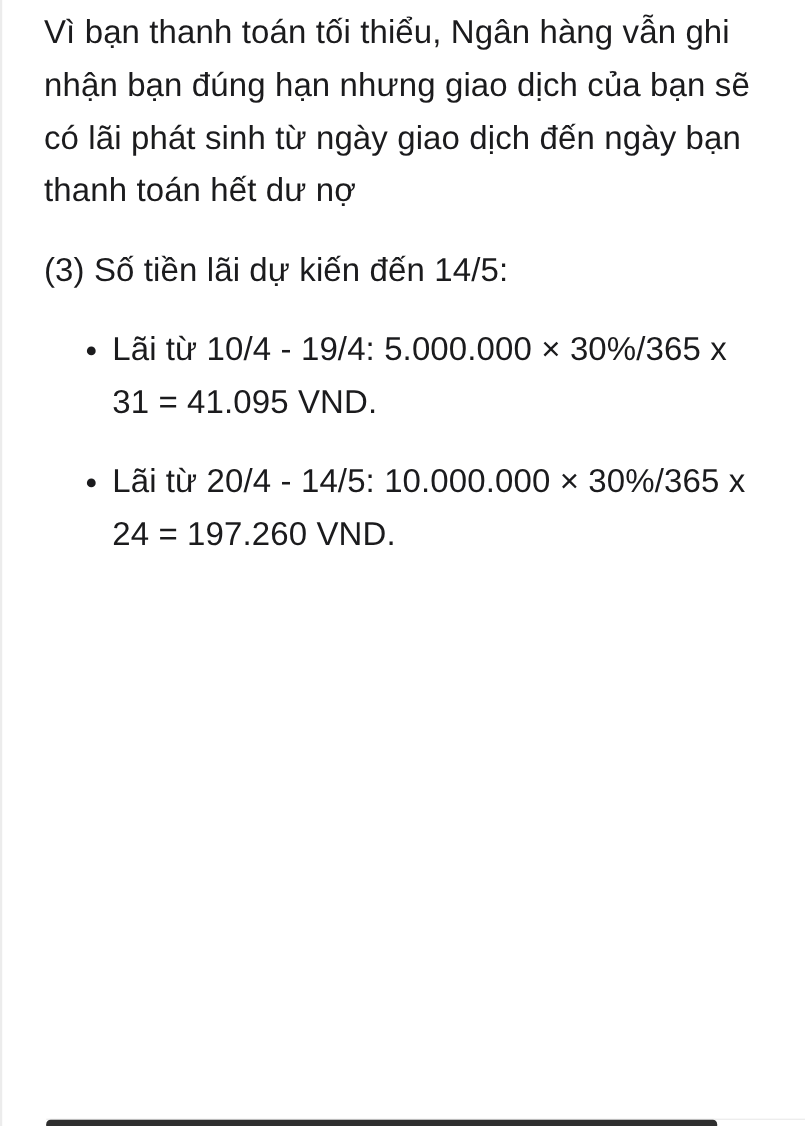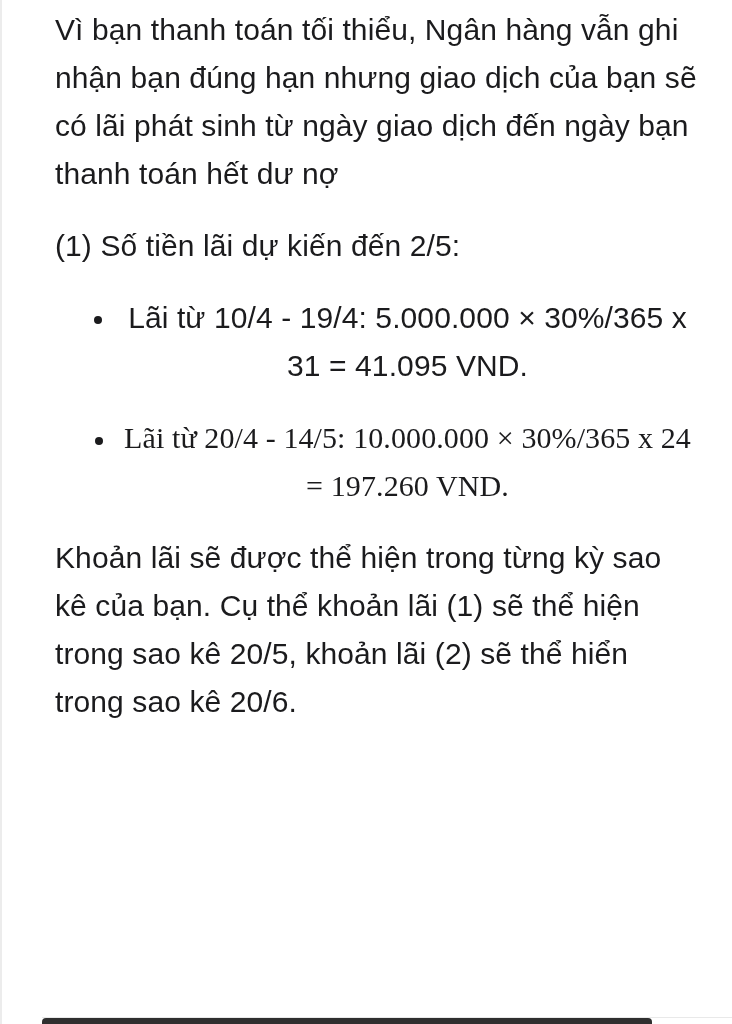--- a/index.html
+++ b/index.html
@@ -14,46 +14,43 @@
     font-family: "Liberation Sans", "DejaVu Sans", sans-serif;
   }
   .page {
     position: relative;
     width: 732px;
     height: 1024px;
     box-sizing: border-box;
     background: #ffffff;
     border-left: 2px solid #ececec;
     overflow: hidden;
-    padding-left: 15px;
   }
   .content {
     box-sizing: border-box;
     padding: 6px 34px 0 38px;
     font-size: 30px;
     line-height: 48px;
     color: #1b1b1d;
     letter-spacing: 0.1px;
   }
   .content p {
     margin: 0 0 24px 0;
     white-space: pre-wrap;
   }
   .content ul {
     margin: 0 0 24px 0;
     padding: 0 0 0 62px;
     list-style: disc outside;
   }
   .content li {
     margin: 0 0 24px 0;
-    text-align: center;
   }
   .content li:last-child {
     margin-bottom: 0;
-    font-family: Liberation Serif, serif;
   }
   .content li::marker {
     font-size: 26px;
     color: #1b1b1d;
   }
   .cropped-dark-bar {
     position: absolute;
     bottom: 0;
     left: 40px;
     width: 610px;
@@ -71,28 +68,27 @@
   }
 </style>
 </head>
 <body>
 
 <div class="page">
   <div class="content">
 
     <p>Vì bạn thanh toán tối thiểu, Ngân hàng vẫn ghi nhận bạn đúng hạn nhưng giao dịch của bạn sẽ có lãi phát sinh từ ngày giao dịch đến ngày bạn thanh toán hết dư nợ</p>
 
-    <p>(1) Số tiền lãi dự kiến đến 2/5:</p>
+    <p>(3) Số tiền lãi dự kiến đến 14/5:</p>
 
     <ul>
       <li>Lãi từ 10/4 - 19/4: 5.000.000 × 30%/365 x 31 = 41.095 VND.</li>
       <li>Lãi từ 20/4 - 14/5: 10.000.000 × 30%/365 x 24 = 197.260 VND.</li>
     </ul>
 
 
 
-    <p>Khoản lãi sẽ được thể hiện trong từng kỳ sao kê của bạn. Cụ thể khoản lãi (1) sẽ thể hiện trong sao kê 20/5, khoản lãi (2) sẽ thể hiển trong sao kê 20/6.</p>
 
   </div>
 
   <div class="bottom-hairline"></div>
   <div class="cropped-dark-bar"></div>
 </div>
 
 </body></html>

